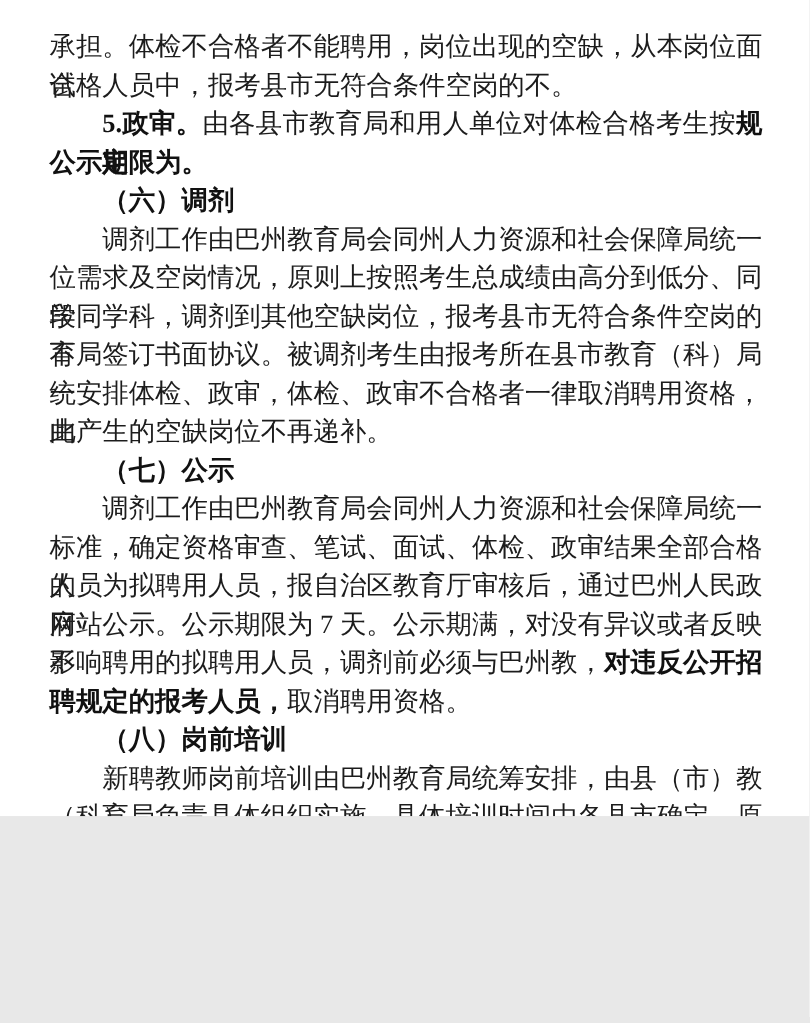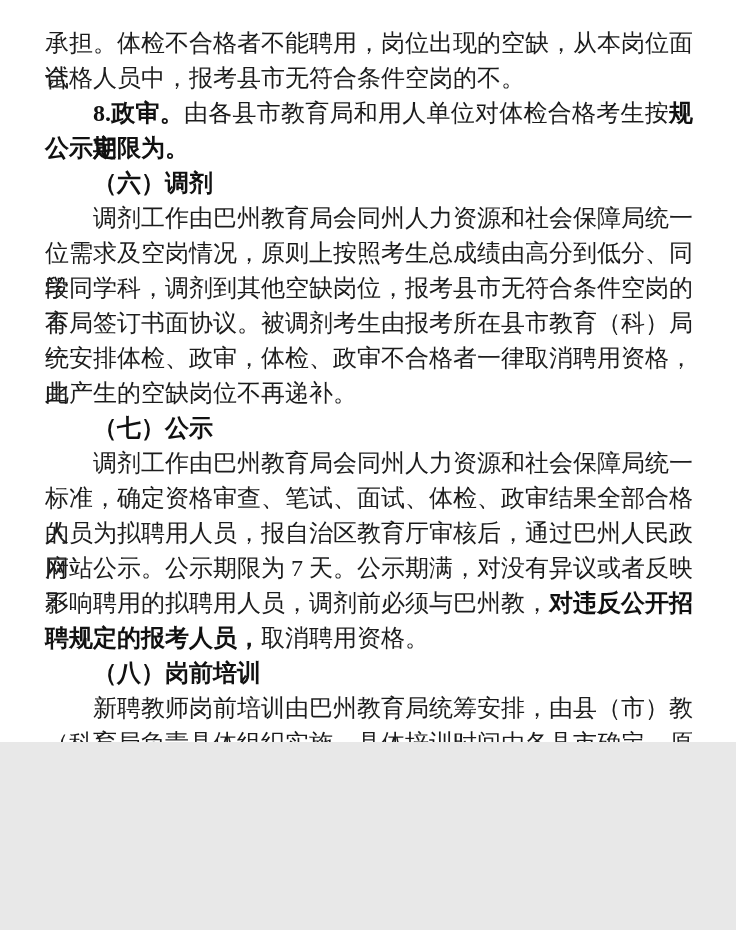--- a/index.html
+++ b/index.html
@@ -55,21 +55,21 @@
     font-family: "Liberation Serif", "DejaVu Serif", serif;
   }
 </style>
 </head>
 <body>
 
 <div class="page">
   <div class="doc" id="doc-body">
       <div class="line justify"><span class="seg-normal">承担。体检不合格者不能聘用，岗位出现的空缺，从本岗位面试</span></div>
       <div class="line"><span class="seg-normal">合格人员中，报考县市无符合条件空岗的不。</span></div>
-      <div class="line indent justify"><span class="seg-bold">8.政审。</span><span class="seg-normal">由各县市教育局和用人单位对体检合格考生按</span><span class="seg-bold">规定</span></div>
+      <div class="line indent justify"><span class="seg-bold">5.政审。</span><span class="seg-normal">由各县市教育局和用人单位对体检合格考生按</span><span class="seg-bold">规定</span></div>
       <div class="line"><span class="seg-bold">公示期限为。</span></div>
       <div class="line indent"><span class="seg-bold">（六）调剂</span></div>
       <div class="line indent justify"><span class="seg-normal">调剂工作由巴州教育局会同州人力资源和社会保障局统一</span></div>
       <div class="line justify"><span class="seg-normal">位需求及空岗情况，原则上按照考生总成绩由高分到低分、同学</span></div>
       <div class="line justify"><span class="seg-normal">段同学科，调剂到其他空缺岗位，报考县市无符合条件空岗的不</span></div>
       <div class="line justify"><span class="seg-normal">育局签订书面协议。被调剂考生由报考所在县市教育（科）局统</span></div>
       <div class="line justify"><span class="seg-normal">一安排体检、政审，体检、政审不合格者一律取消聘用资格，由</span></div>
       <div class="line"><span class="seg-normal">此产生的空缺岗位不再递补。</span></div>
       <div class="line indent"><span class="seg-bold">（七）公示</span></div>
       <div class="line indent justify"><span class="seg-normal">调剂工作由巴州教育局会同州人力资源和社会保障局统一</span></div>

